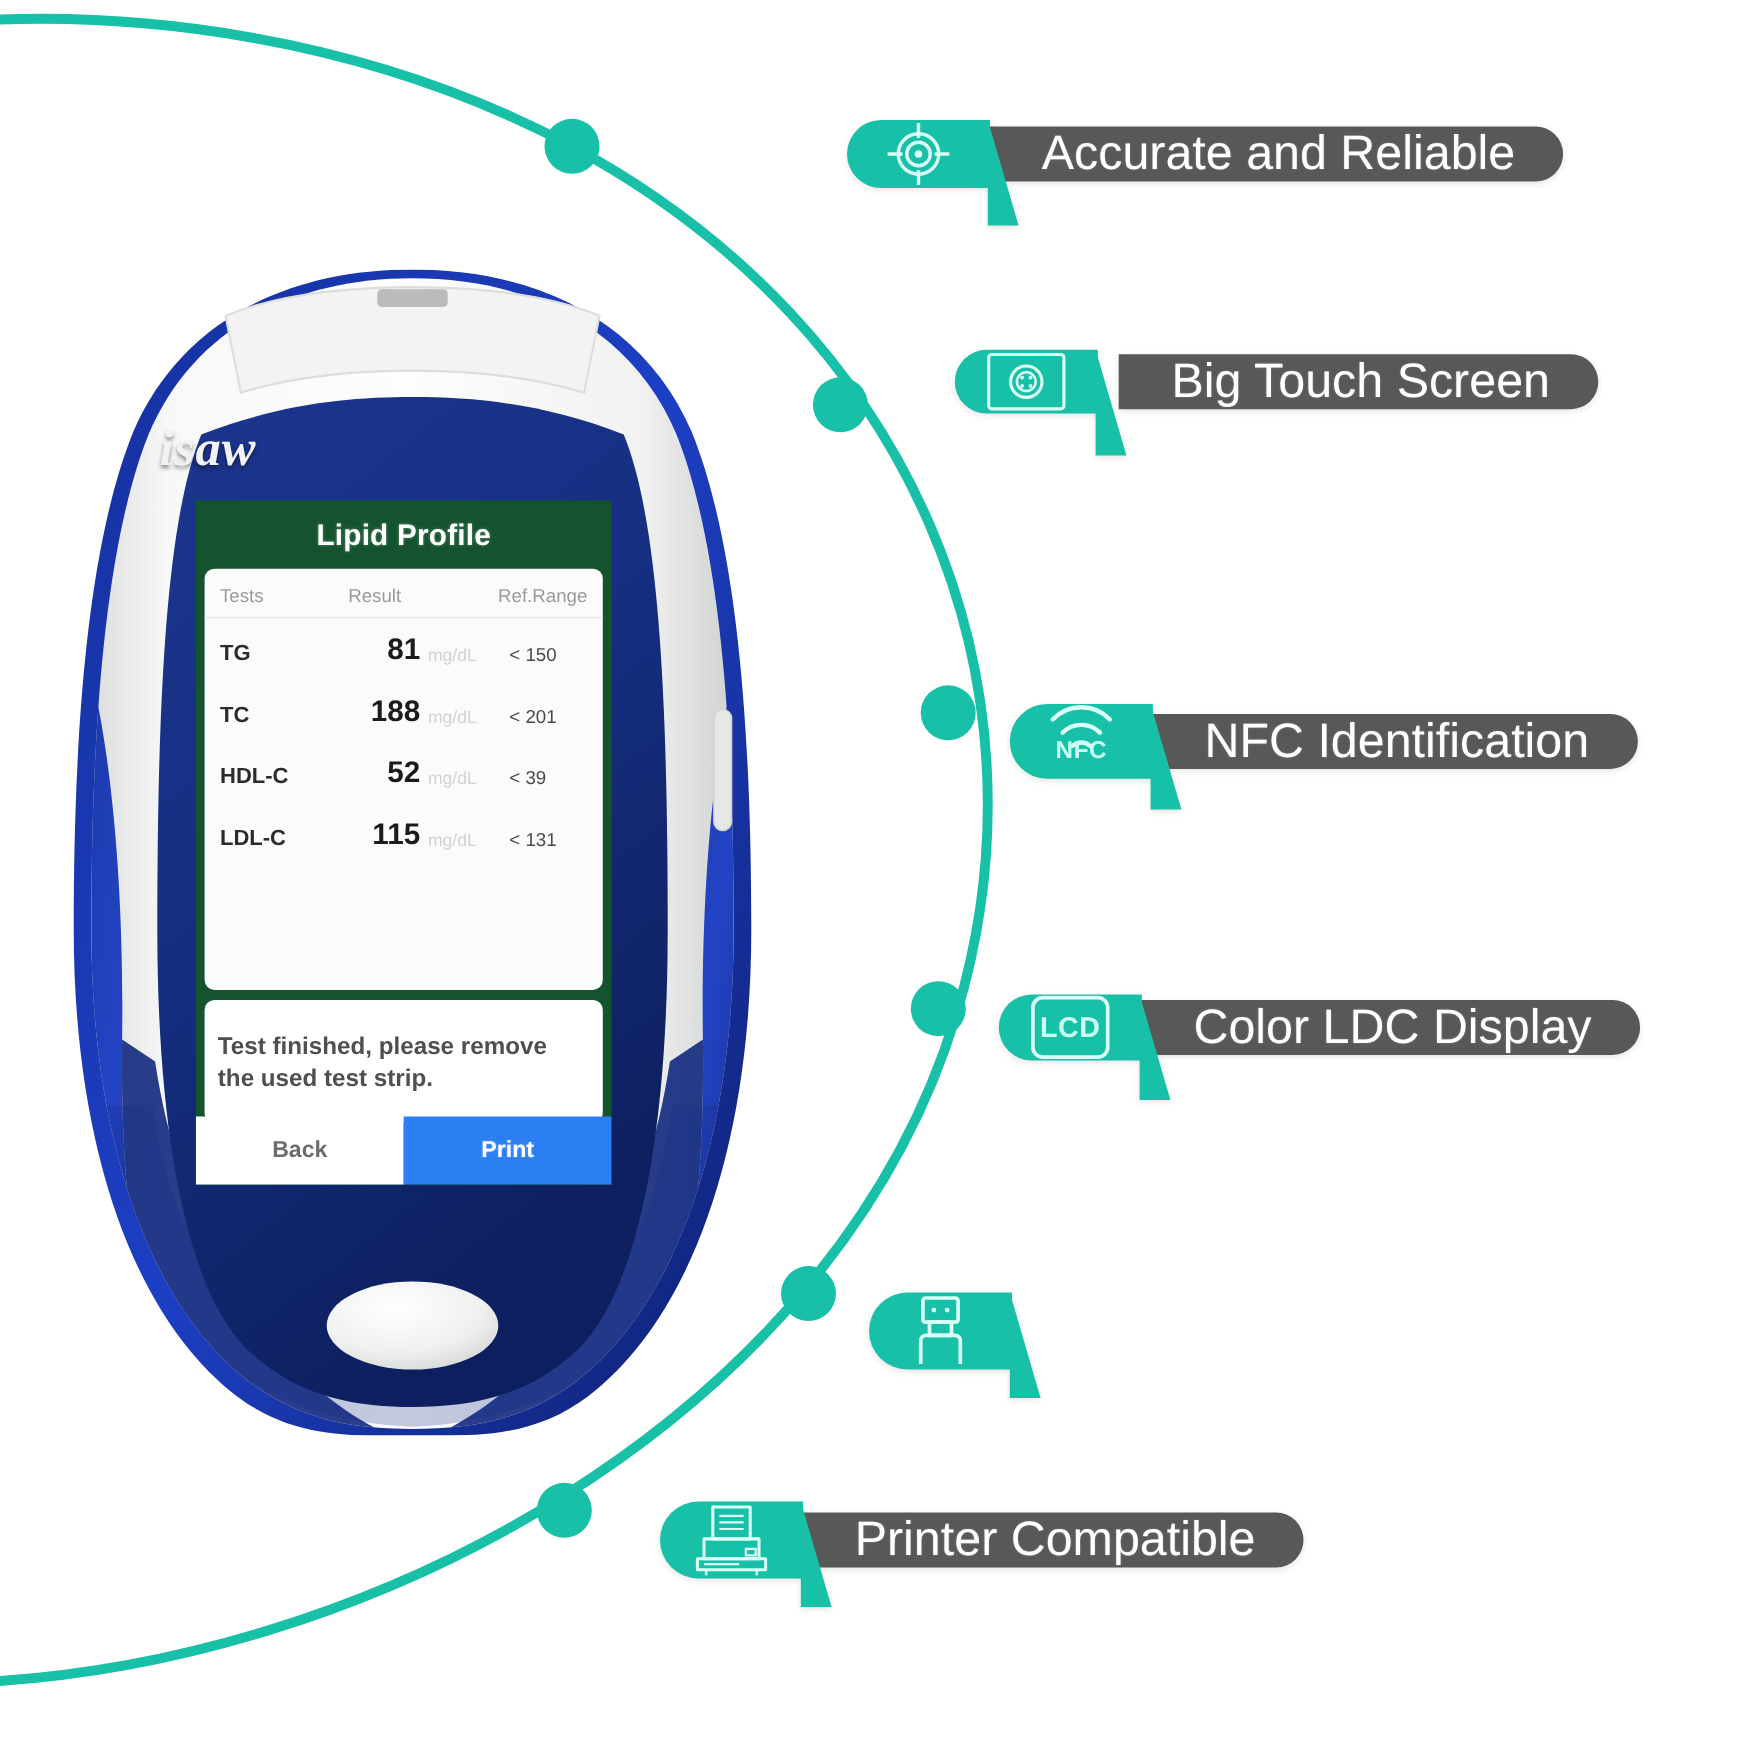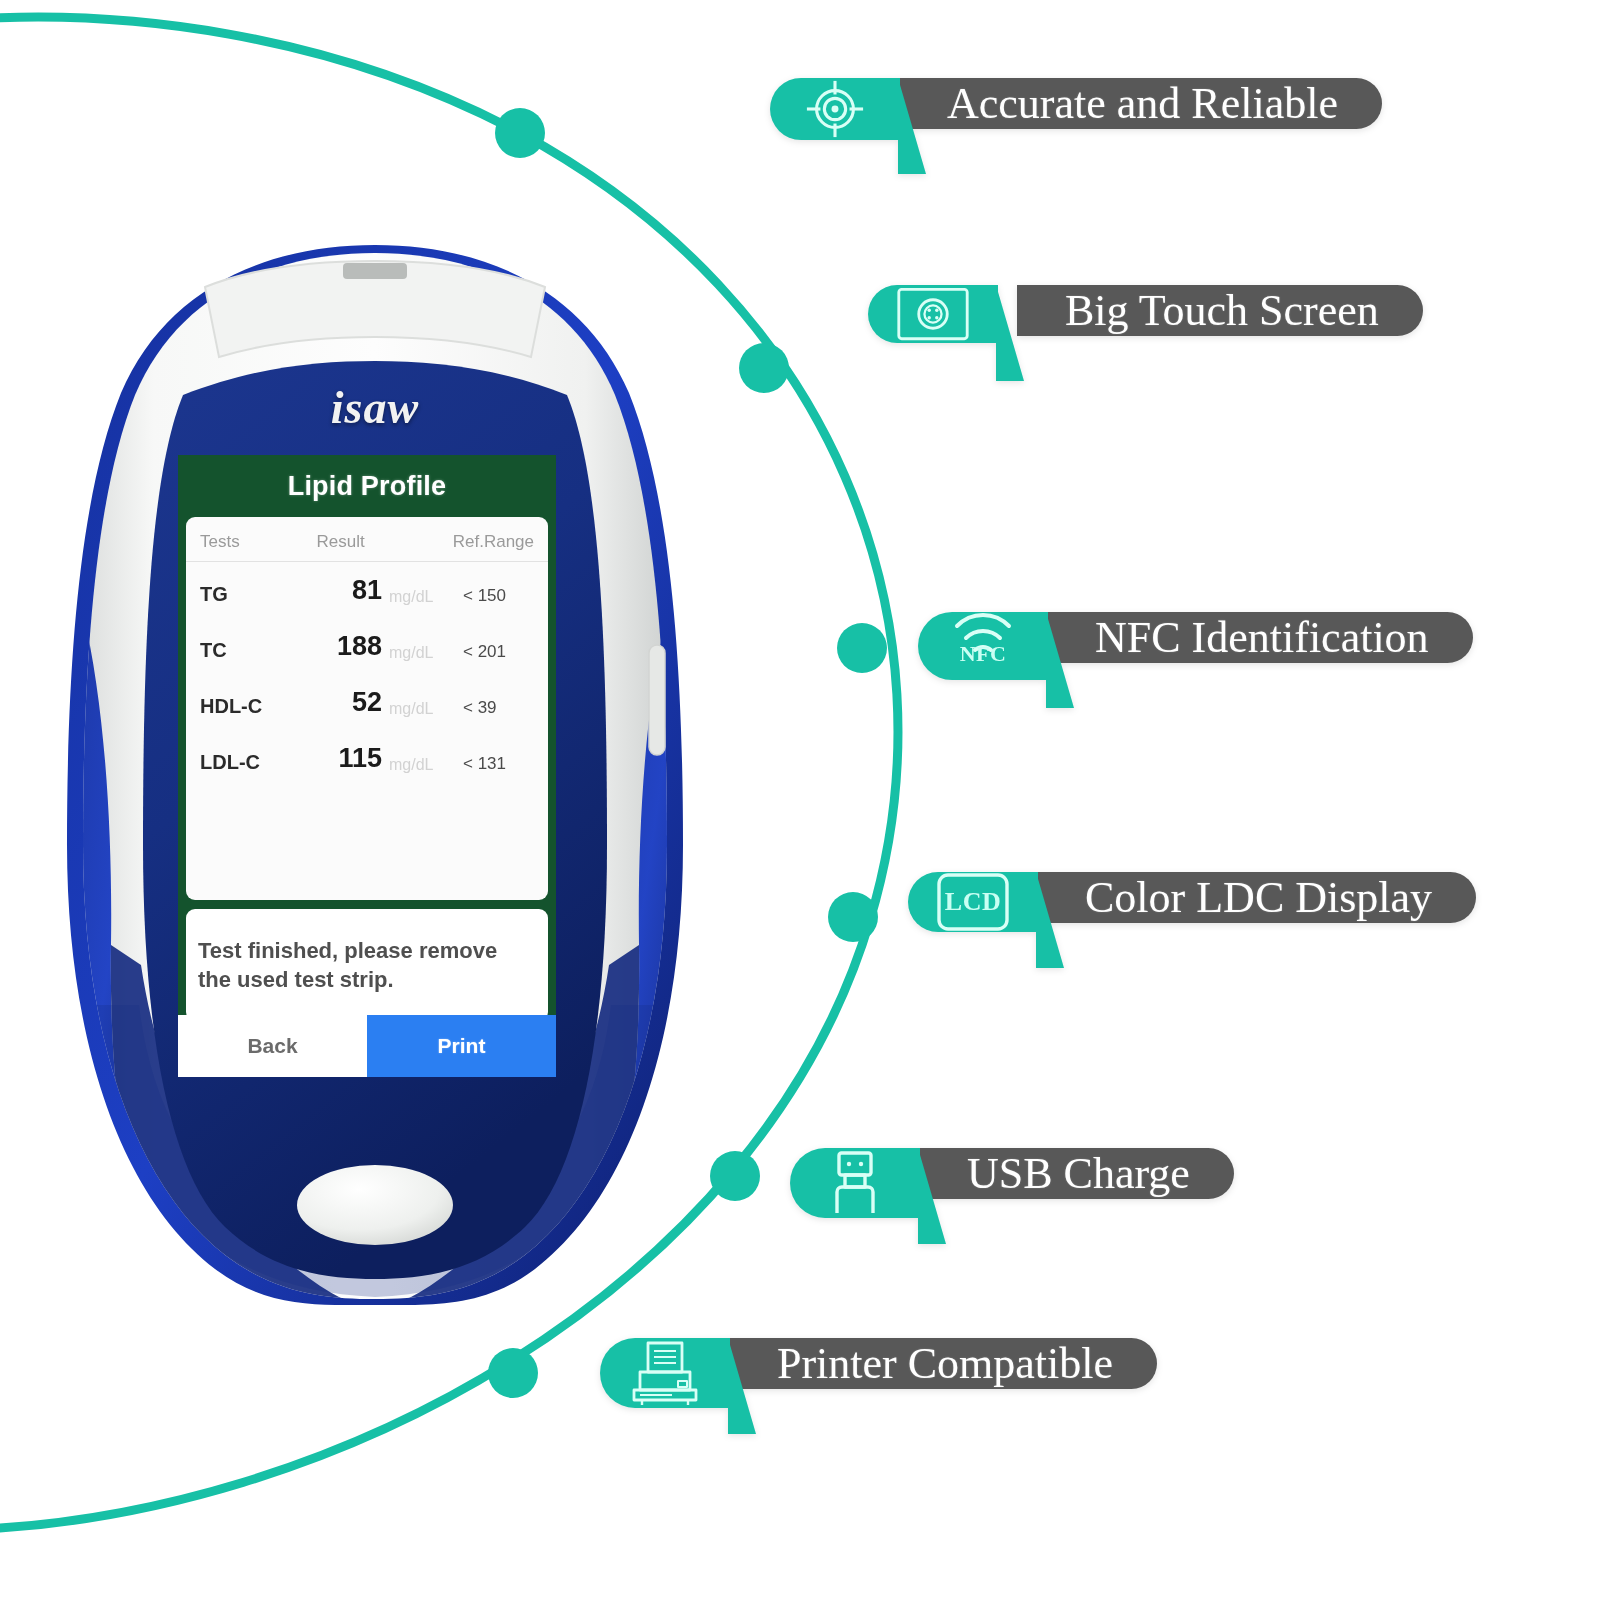--- a/index.html
+++ b/index.html
@@ -145,38 +145,37 @@
     font-size: 21px;
     font-weight: bold;
     display: flex; align-items: center; justify-content: center;
     text-shadow: 0 0 2px rgba(255,255,255,0.4);
   }
 
   #brand {
     position: absolute;
     left: 0; top: 136px;
     width: 460px;
-    text-align: center;
+    text-align: left;
     color: #f2f2f2;
     font-family: "Liberation Serif", serif;
     font-style: italic;
     font-weight: bold;
     font-size: 46px;
     text-shadow: 0 2px 4px rgba(0,0,0,0.45);
     letter-spacing: 1px;
   }
 
   
   .pill {
     position: absolute;
     height: 124px;
     display: flex;
-    align-items: flex-start;
+    align-items: center;
     filter: drop-shadow(0 2px 3px rgba(0,0,0,0.10));
-    font-family: Liberation Serif, serif;
   }
   .pill-icon {
     width: 130px;
     background: #17c0a6;
     border-radius: 48px 0 0 48px;
     position: relative;
     display: flex;
     align-items: center;
     justify-content: center;
     z-index: 2;
@@ -433,21 +432,20 @@
 <div class="pill" style="left:790px; top:1148px;">
   <div class="pill-icon">
     <svg width="62" height="70" viewBox="0 0 62 70" fill="none" stroke="#d9fff6" stroke-width="3.4" stroke-linejoin="round">
       <rect x="15" y="5" width="32" height="22" rx="2.5"></rect>
       <circle cx="25" cy="16" r="2.2" fill="#d9fff6" stroke="none"></circle>
       <circle cx="37" cy="16" r="2.2" fill="#d9fff6" stroke="none"></circle>
       <rect x="21" y="27" width="20" height="12"></rect>
       <path d="M13 65 L13 44 C13 41 15 39 18 39 L44 39 C47 39 49 41 49 44 L49 65"></path>
     </svg>
   </div>
-  <div class="pill-label">USB Charge</div>
 </div>
 
 <div class="pill" style="left:600px; top:1338px;">
   <div class="pill-icon">
     <svg width="78" height="70" viewBox="0 0 78 70" fill="none" stroke="#d9fff6" stroke-width="2.8" stroke-linejoin="round">
       <path d="M22 5 L56 5 L56 34 L22 34 Z"></path>
       <line x1="28" y1="13" x2="50" y2="13" stroke-width="2"></line>
       <line x1="28" y1="19" x2="50" y2="19" stroke-width="2"></line>
       <line x1="28" y1="25" x2="50" y2="25" stroke-width="2"></line>
       <path d="M14 34 L64 34 L64 52 L14 52 Z"></path>

